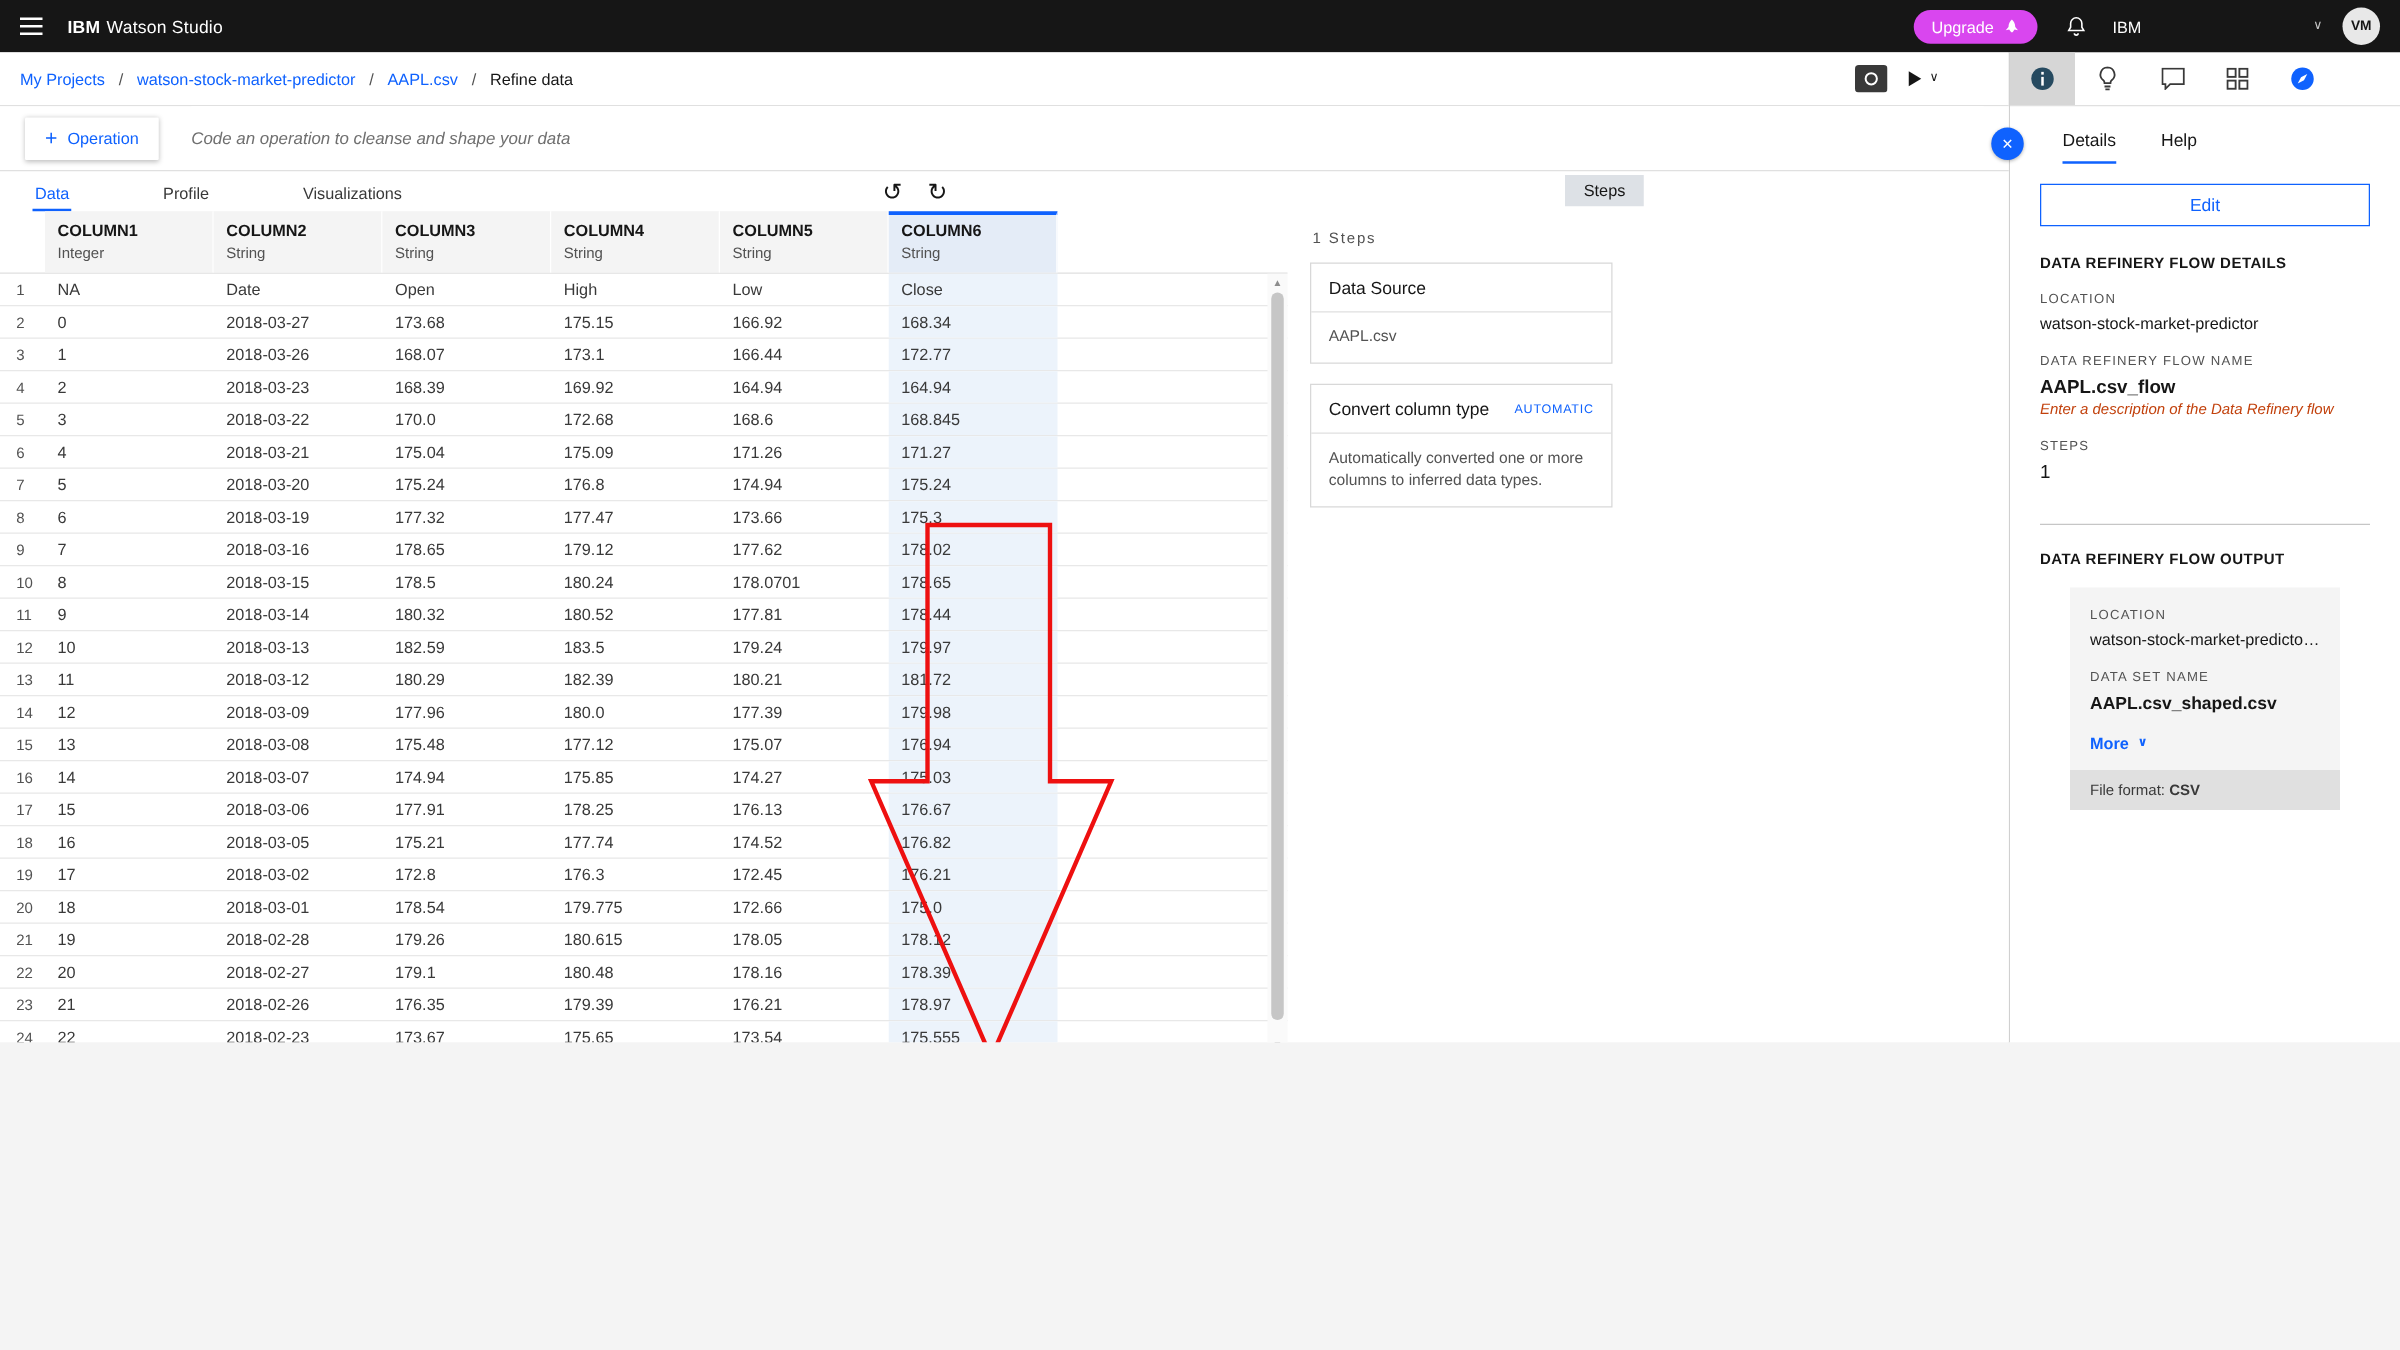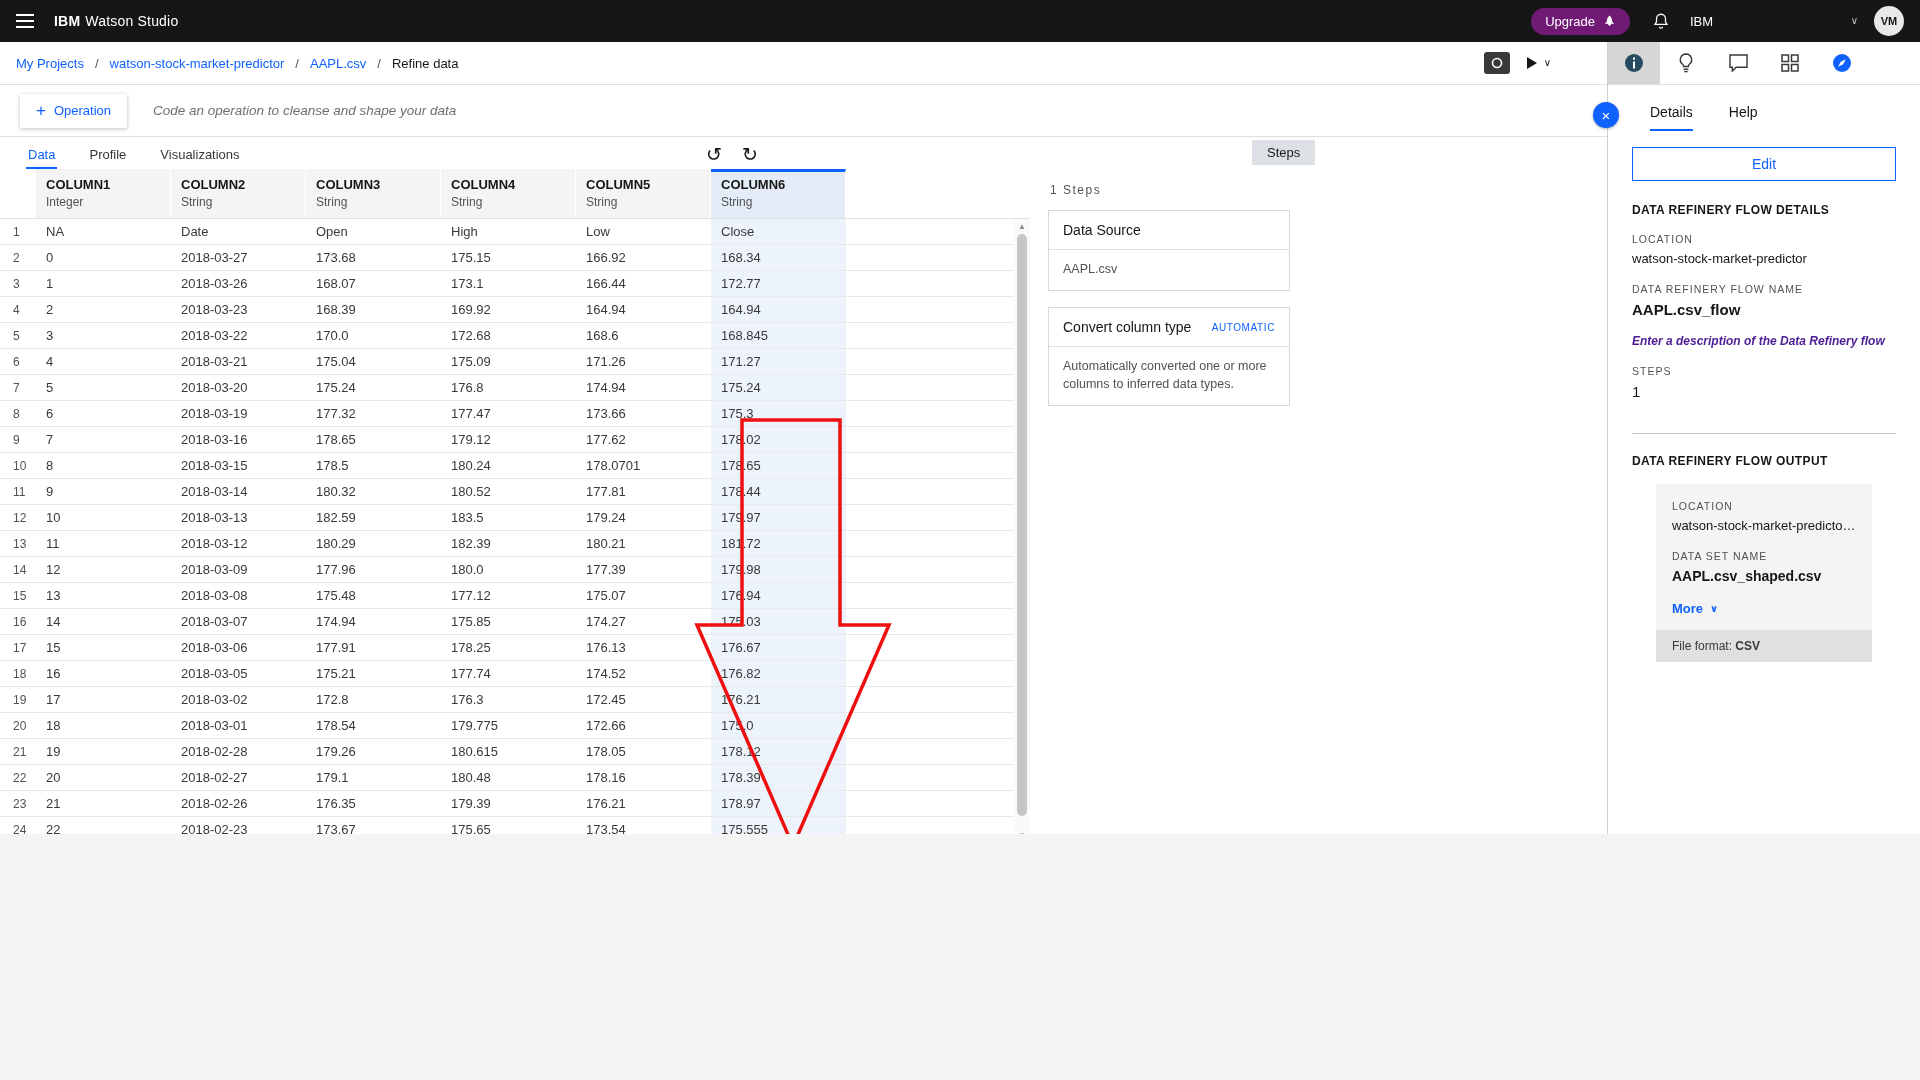--- a/index.html
+++ b/index.html
@@ -7,21 +7,21 @@
   body { font-family:"Liberation Sans","DejaVu Sans",sans-serif; }
   .app { position:relative; width:1920px; height:834px; background:#f4f4f4; overflow:hidden; }
 
   
   .top-header { height:42px; background:#161616; display:flex; align-items:center; color:#fff; padding:0 16px; }
   .burger { display:flex; flex-direction:column; gap:4px; width:20px; cursor:pointer; margin-right:18px; }
   .burger span { height:2px; width:18px; background:#fff; }
   .app-title { font-size:14px; letter-spacing:.2px; }
   .app-title .brand { font-weight:700; margin-right:5px; }
   .header-spacer { flex:1; }
-  .upgrade-btn { background:#701a75; color:#fff; height:27px; border-radius:14px; display:flex; align-items:center; gap:8px; padding:0 14px; font-size:13px; cursor:pointer; }
+  .upgrade-btn { background:#d946ef; color:#fff; height:27px; border-radius:14px; display:flex; align-items:center; gap:8px; padding:0 14px; font-size:13px; cursor:pointer; }
   .bell-wrap { margin-left:22px; display:flex; align-items:center; cursor:pointer; }
   .account { display:flex; align-items:center; justify-content:space-between; width:168px; margin-left:20px; font-size:13px; cursor:pointer; }
   .account .chev { color:#c6c6c6; }
   .avatar { width:30px; height:30px; border-radius:50%; background:#e8e8e8; color:#161616; display:flex; align-items:center; justify-content:center; font-size:11px; font-weight:700; margin-left:16px; cursor:pointer; }
 
   .body { display:flex; height:1038px; }
   .main-col { width:1607px; display:flex; flex-direction:column; background:#f4f4f4; }
 
   
   .breadcrumb-bar { height:43px; background:#fff; border-bottom:1px solid #e0e0e0; display:flex; align-items:center; padding:0 16px; }
@@ -35,21 +35,21 @@
 
   
   .content { background:#fff; height:797px; position:relative; width:1607px; }
   .operation-row { height:52px; border-bottom:1px solid #e0e0e0; display:flex; align-items:center; padding:0 20px; gap:26px; }
   .op-btn { background:#fff; border:none; box-shadow:0 1px 4px rgba(0,0,0,.25); height:34px; padding:0 16px; display:flex; align-items:center; gap:8px; color:#0f62fe; font-size:13px; cursor:pointer; border-radius:1px; }
   .op-btn .plus { font-size:17px; font-weight:400; }
   .op-input { flex:1; border:none; outline:none; font-size:13.5px; color:#393939; height:100%; }
   .op-input::placeholder { font-style:italic; color:#6f6f6f; }
   .close-fab { position:absolute; left:1593px; top:102px; width:26px; height:26px; border-radius:50%; background:#0f62fe; color:#fff; display:flex; align-items:center; justify-content:center; font-size:15px; cursor:pointer; z-index:30; box-shadow:0 1px 3px rgba(0,0,0,.3); }
 
-  .tabs-row { height:32px; display:flex; align-items:flex-end; padding:0 26px; position:relative; }
+  .tabs-row { height:32px; display:flex; align-items:flex-end; padding:0 26px; position:relative;gap:41px; }
   .tab { font-size:13px; color:#393939; margin-right:30px; padding:0 2px 7px; cursor:pointer; }
   .tab.active { color:#0f62fe; border-bottom:2px solid #0f62fe; padding-bottom:5px; }
   .undo-redo { position:absolute; left:706px; bottom:5px; display:flex; gap:20px; }
   .ur-icon { font-size:19px; color:#161616; cursor:pointer; line-height:1; }
   .steps-btn { position:absolute; left:1252px; bottom:4px; background:#dde1e6; border:none; font-size:13px; color:#161616; padding:5px 15px; cursor:pointer; }
 
   
   .work-area { display:flex; }
   .table-region { width:1030px; position:relative; }
   .head-row { display:flex; height:50px; border-bottom:1px solid #e0e0e0; }
@@ -92,21 +92,21 @@
   .panel-tabs { display:flex; padding-left:42px; height:46px; align-items:flex-end; gap:36px; }
   .ptab { font-size:14px; color:#161616; padding-bottom:11px; cursor:pointer; }
   .ptab.active { border-bottom:2px solid #0f62fe; padding-bottom:9px; }
   .edit-btn { margin:16px 24px 6px; height:34px; background:#fff; border:1px solid #0f62fe; color:#0f62fe; font-size:14px; cursor:pointer; }
   .sec { padding:8px 24px 0; }
   .sec-h { font-size:12px; font-weight:700; color:#161616; letter-spacing:.4px; margin:8px 0 16px; }
   .fld { margin-bottom:17px; }
   .fld-label { font-size:10.5px; color:#525252; letter-spacing:1px; margin-bottom:6px; }
   .fld-value { font-size:13px; color:#161616; }
   .fld-value.flow-name { font-size:15px; font-weight:700; }
-  .desc-ph { font-size:12px; color:#4c1d95; font-style:italic; margin-top:16px;font-weight:bold; }
+  .desc-ph { font-size:12px; color:#c2410c; font-style:italic; margin-top:2px; }
   .steps-num { font-size:15px; color:#161616; }
   .panel-hr { border:none; border-top:1px solid #c6c6c6; margin:16px 24px 4px; }
   .output-card { background:#f4f4f4; margin:12px 24px 0; padding:16px 16px 0; }
   .output-card .fld-value { white-space:nowrap; overflow:hidden; text-overflow:ellipsis; max-width:232px; }
   .more-link { color:#0f62fe; font-weight:700; font-size:13px; display:flex; align-items:center; gap:7px; margin:2px 0 14px; cursor:pointer; }
   .card-footer { background:#e0e0e0; margin:0 -16px; padding:9px 16px; font-size:12px; color:#393939; }
   .card-footer b { font-weight:700; }
 
   
   .annotation { position:absolute; left:0; top:0; width:1920px; height:1080px; pointer-events:none; z-index:60; }

